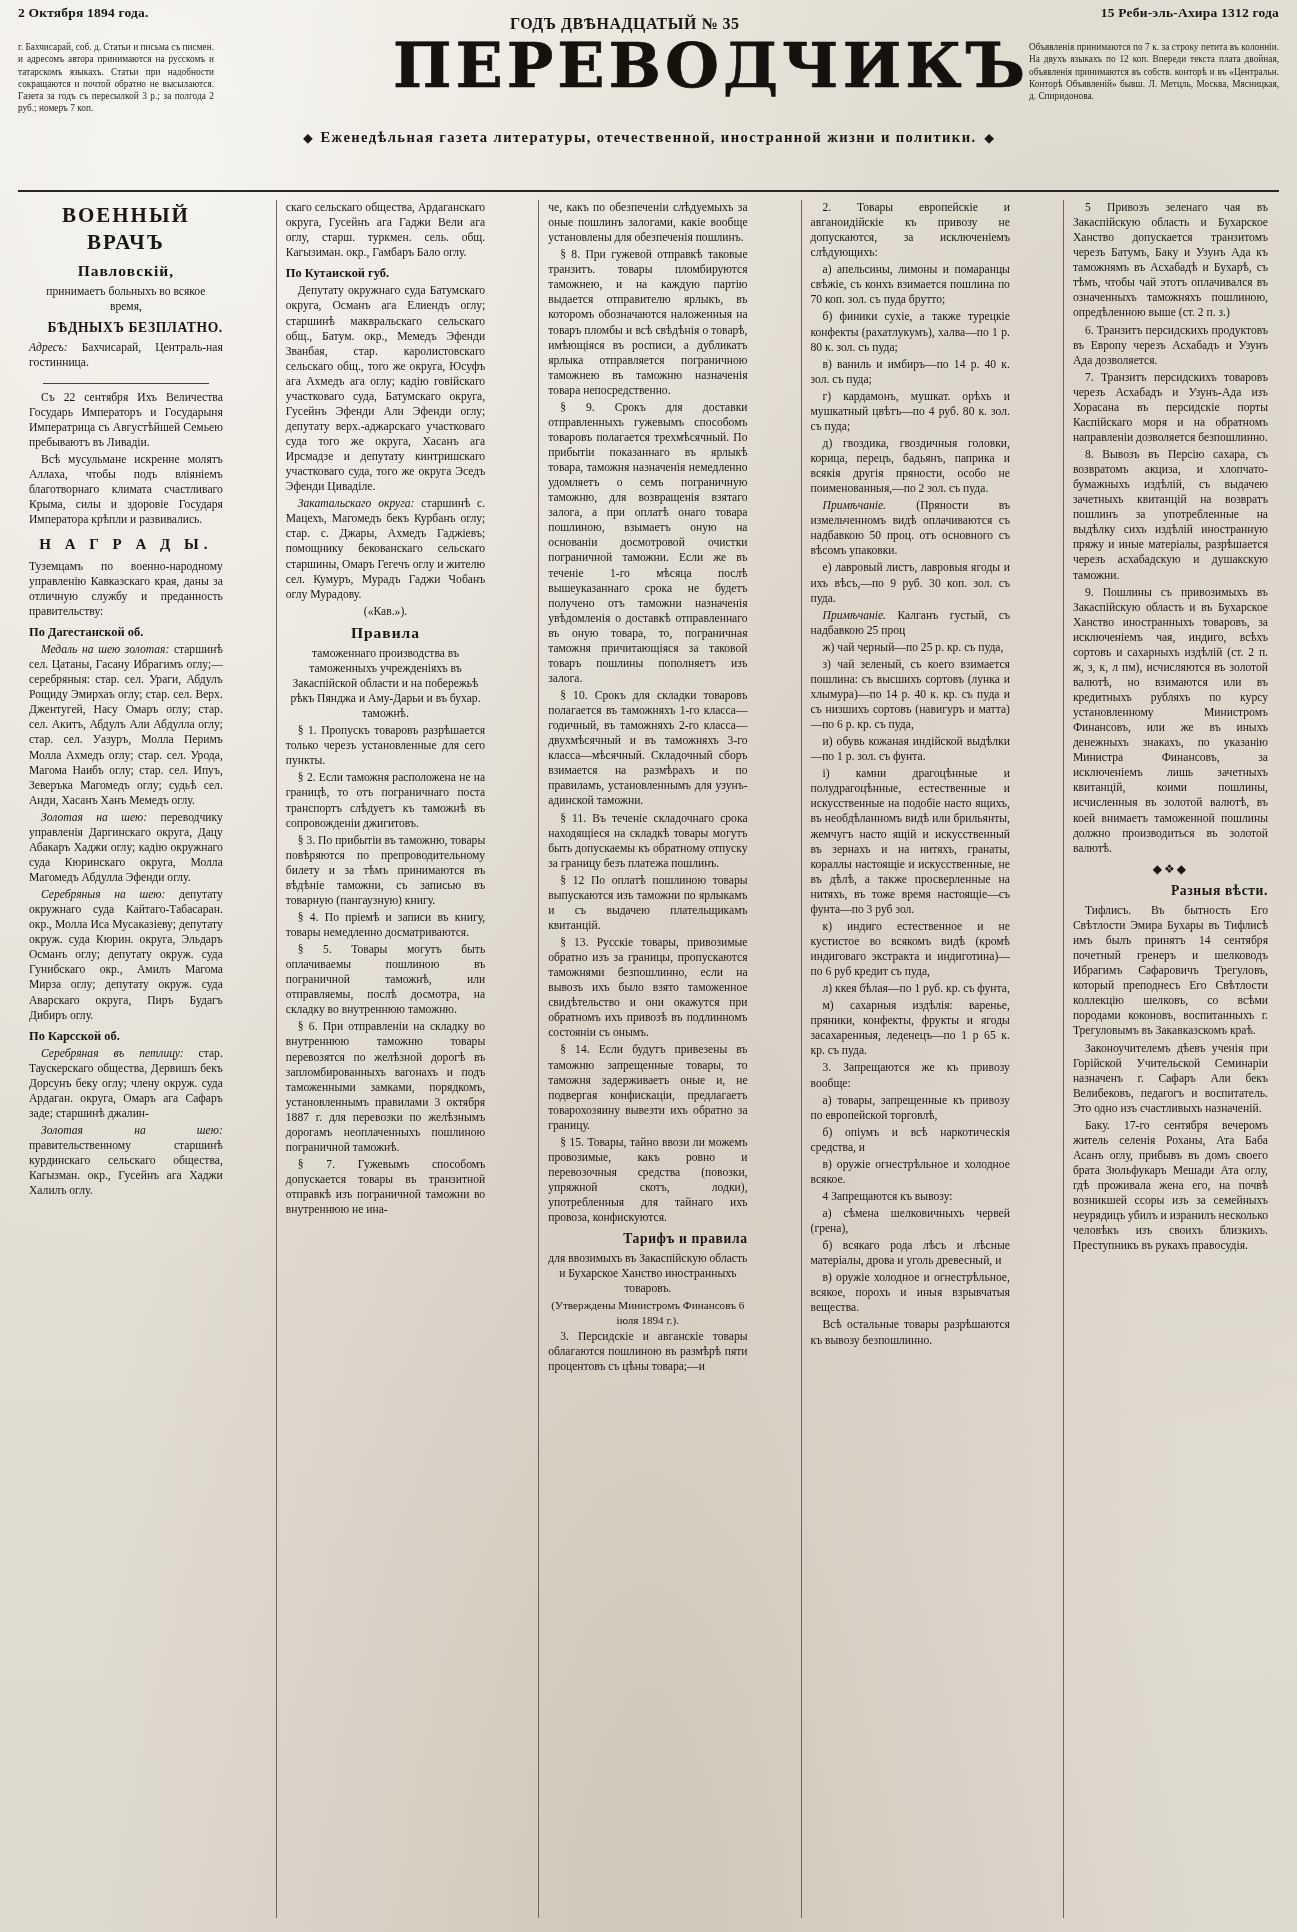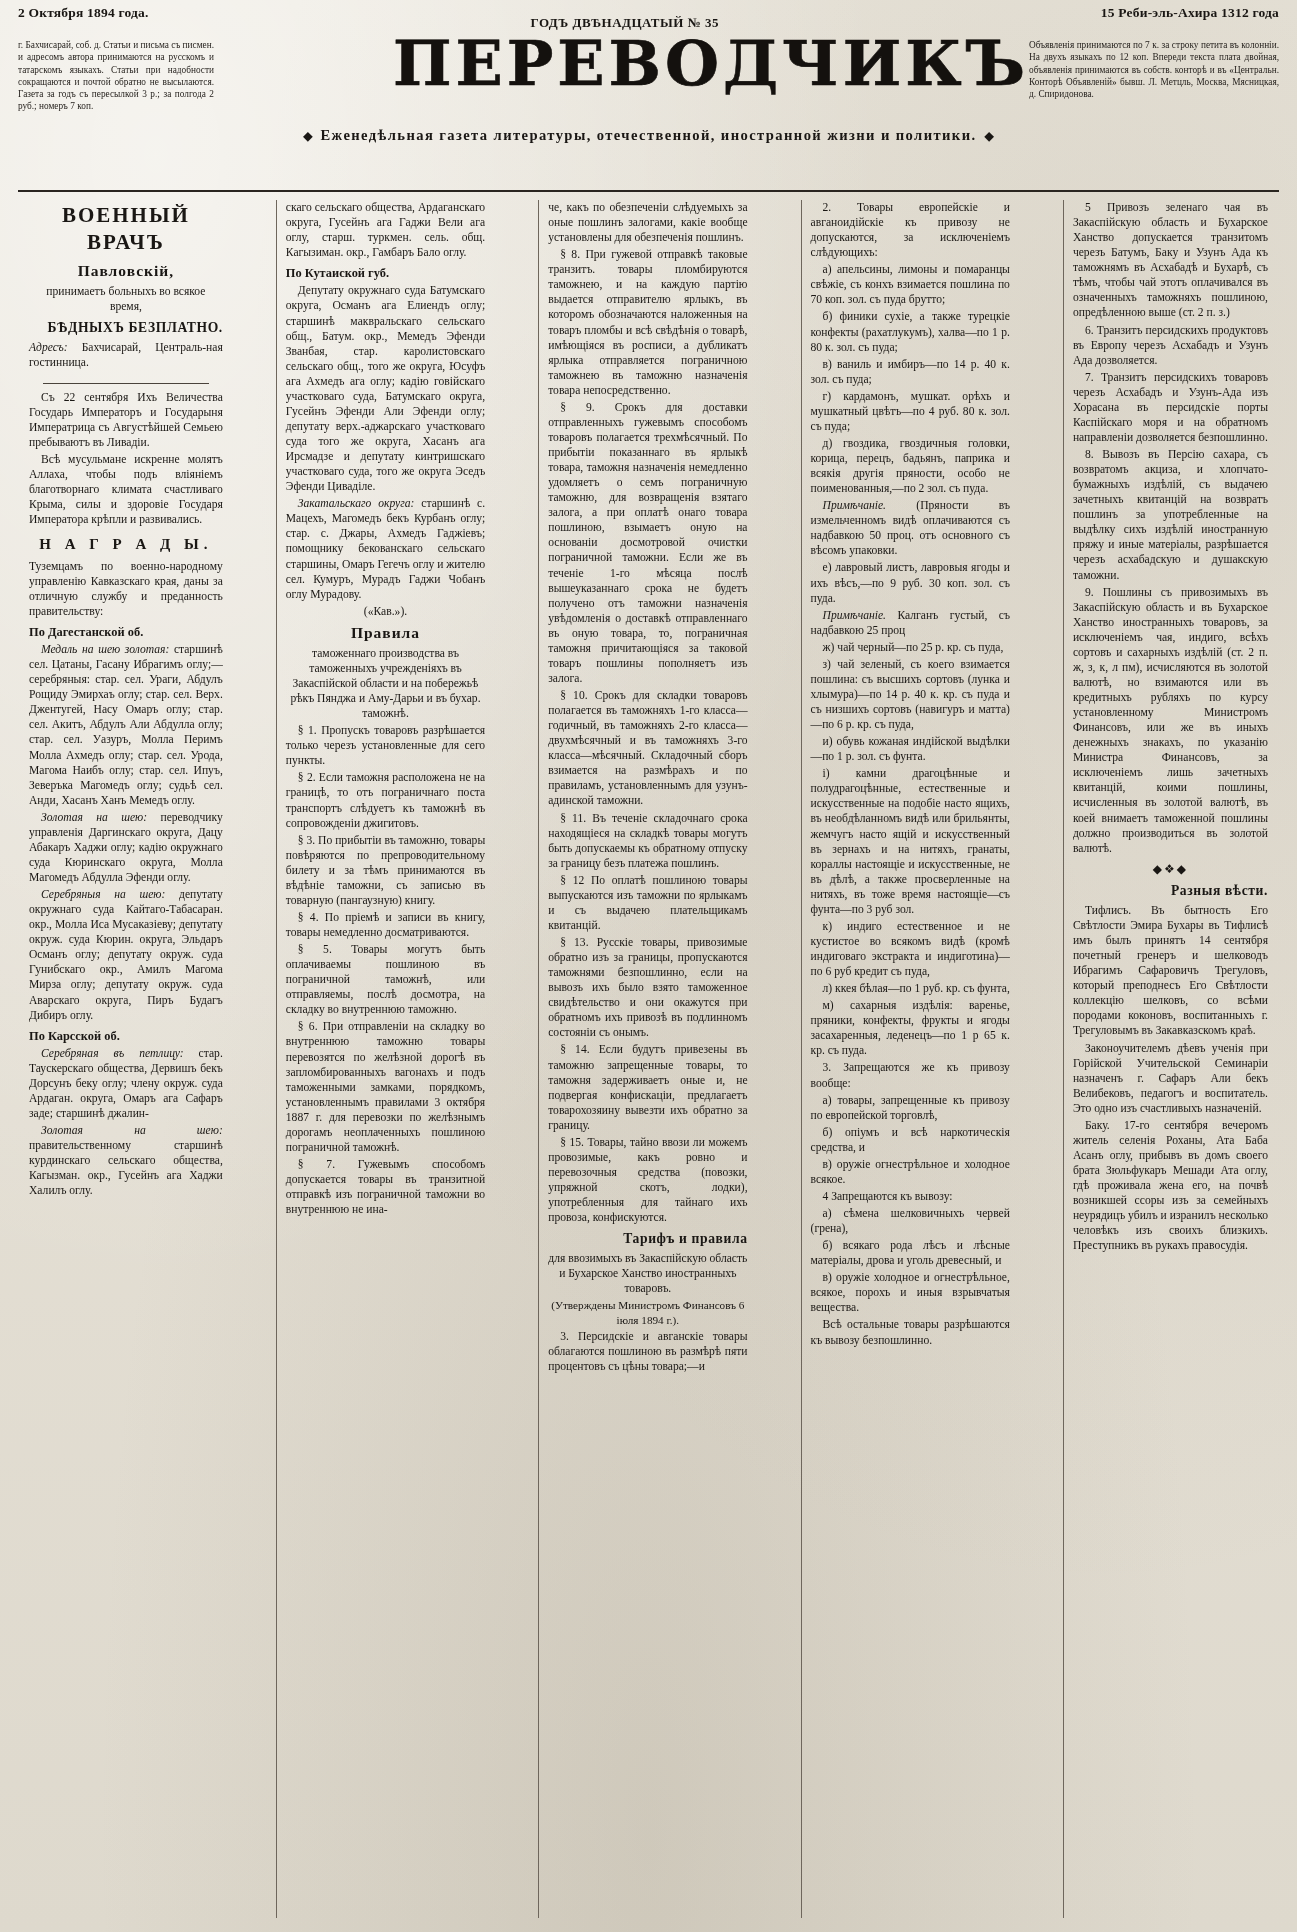--- a/index.html
+++ b/index.html
@@ -45,21 +45,21 @@
     height: 170px;
   }
   .issue-line {
     display: flex;
     justify-content: space-between;
     align-items: flex-start;
     font-size: 13.5px;
     letter-spacing: .2px;
   }
   .issue-line .center {
-    font-size: 13px;
+    font-size: 16px;
     letter-spacing: .5px;
     padding-top: 10px;
     font-weight: bold;
   }
   .issue-line .left, .issue-line .right { font-weight: bold; }
 
   .mast-row {
     display: flex;
     align-items: flex-start;
     margin-top: 8px;

